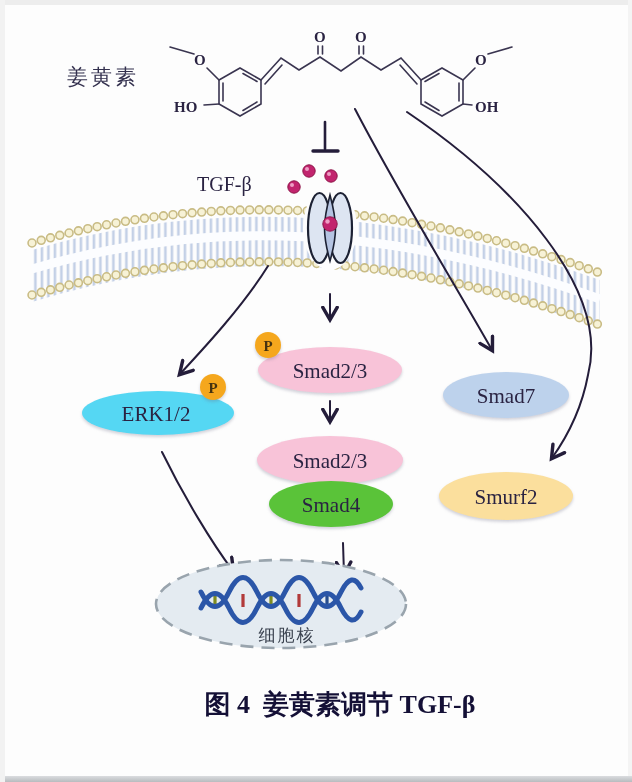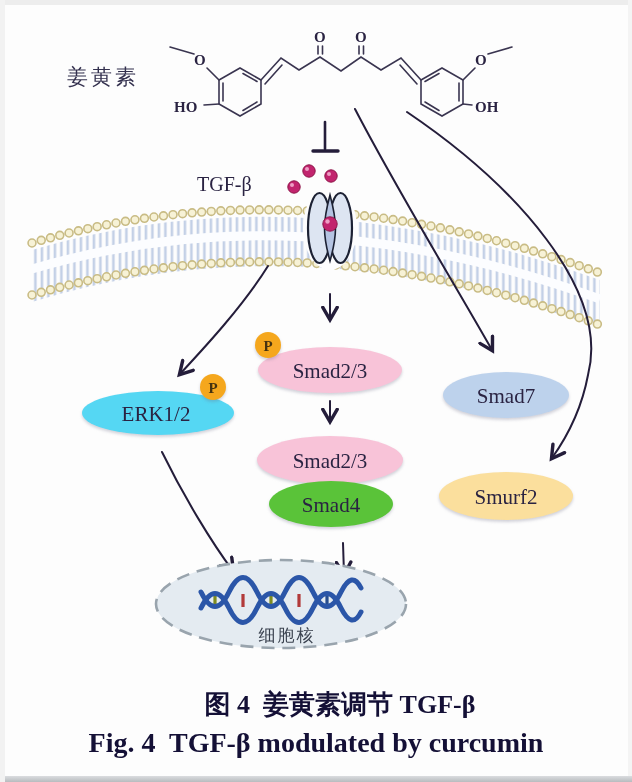--- a/index.html
+++ b/index.html
@@ -155,16 +155,15 @@
         <path d="M327,594 L327,607" stroke="#274d8e" stroke-width="3.2"></path>
         <path d="M201,592 Q215,621 229,592 Q243,563 257,592 Q271,621 285,592 Q299,563 313,592 Q327,621 341,592 Q352,570 361,588" fill="none" stroke="#2b56a8" stroke-width="5" stroke-linecap="round"></path>
         <path d="M201,608 Q215,579 229,608 Q243,637 257,608 Q271,579 285,608 Q299,637 313,608 Q327,579 341,608 Q352,630 361,612" fill="none" stroke="#2b56a8" stroke-width="5" stroke-linecap="round"></path>
       </g>
       <text class="nucleus-label" x="287" y="641">细胞核</text>
     </g>
   </svg>
 
   
   <div class="caption" id="caption-cn">图 4  姜黄素调节 TGF-β</div>
-  <div class="caption" id="caption-en">Fig. 4  TGF-β modulated by curcumin</div>
 
   <div class="bottom-bar"></div>
 </div>
 
 </body></html>

